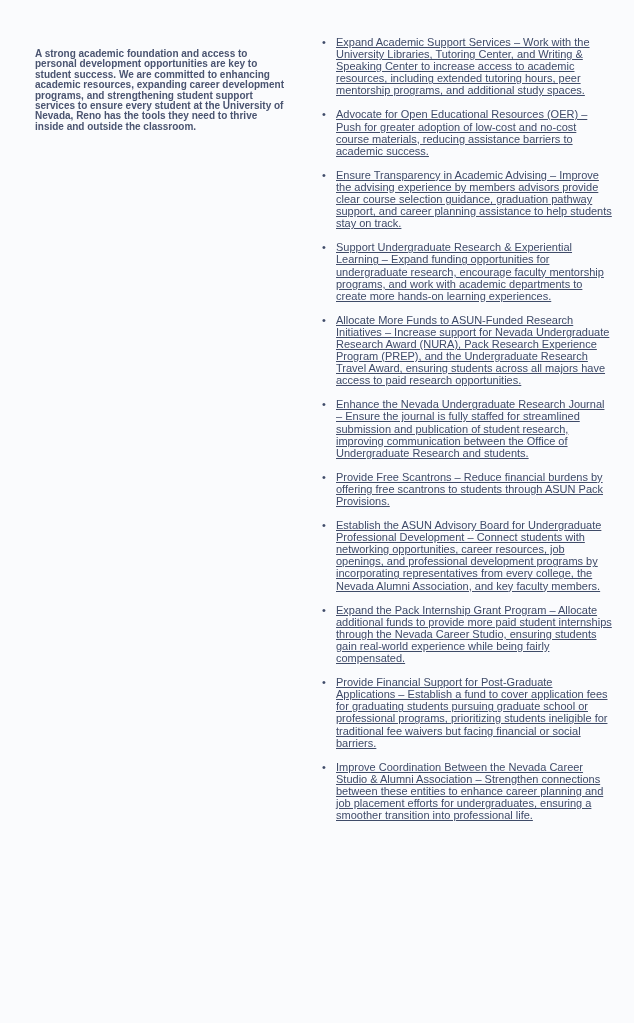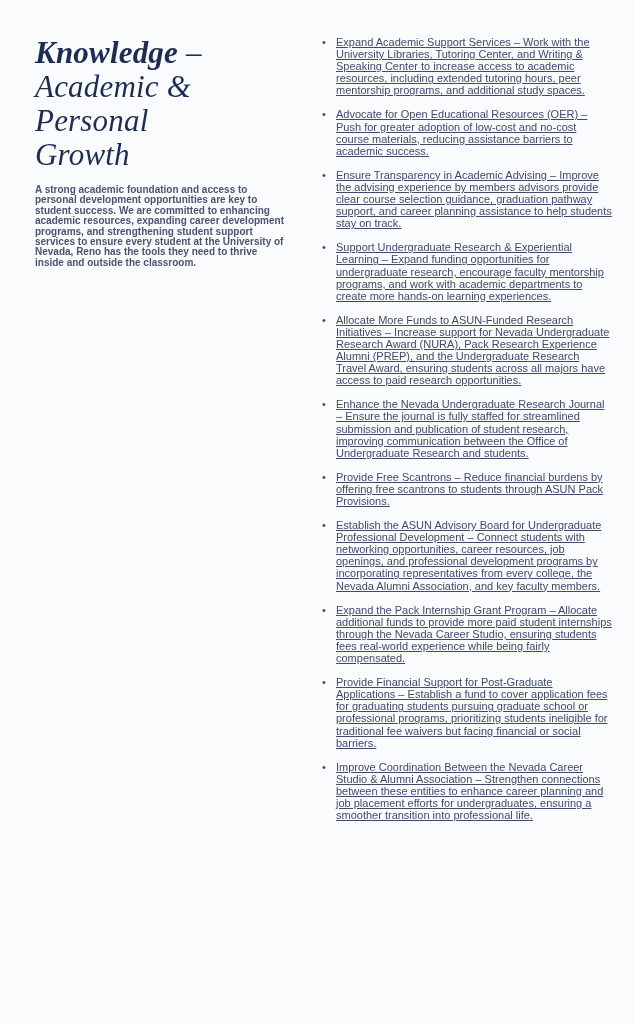--- a/index.html
+++ b/index.html
@@ -70,21 +70,20 @@
     flex: 1 1 auto;
     text-decoration: underline;
   }
 </style>
 </head>
 <body>
 
 <div class="page">
 
   <div class="left-col">
-    <h1 class="page-title"><span class="title-emphasis">Knowledge</span><span> – Academic &amp; Personal Growth</span></h1>
     <p class="intro-paragraph">A strong academic foundation and access to personal development opportunities are key to student success. We are committed to enhancing academic resources, expanding career development programs, and strengthening student support services to ensure every student at the University of Nevada, Reno has the tools they need to thrive inside and outside the classroom.</p>
   </div>
 
   <div class="right-col">
     <ul class="initiatives-list">
         <li>
     <span class="bullet-dot">•</span>
     <span class="bullet-text">Expand Academic Support Services – Work with the University Libraries, Tutoring Center, and Writing &amp; Speaking Center to increase access to academic resources, including extended tutoring hours, peer mentorship programs, and additional study spaces.</span>
   </li>
         <li>
@@ -94,37 +93,37 @@
         <li>
     <span class="bullet-dot">•</span>
     <span class="bullet-text">Ensure Transparency in Academic Advising – Improve the advising experience by members advisors provide clear course selection guidance, graduation pathway support, and career planning assistance to help students stay on track.</span>
   </li>
         <li>
     <span class="bullet-dot">•</span>
     <span class="bullet-text">Support Undergraduate Research &amp; Experiential Learning – Expand funding opportunities for undergraduate research, encourage faculty mentorship programs, and work with academic departments to create more hands-on learning experiences.</span>
   </li>
         <li>
     <span class="bullet-dot">•</span>
-    <span class="bullet-text">Allocate More Funds to ASUN-Funded Research Initiatives – Increase support for Nevada Undergraduate Research Award (NURA), Pack Research Experience Alumni (PREP), and the Undergraduate Research Travel Award, ensuring students across all majors have access to paid research opportunities.</span>
+    <span class="bullet-text">Allocate More Funds to ASUN-Funded Research Initiatives – Increase support for Nevada Undergraduate Research Award (NURA), Pack Research Experience Program (PREP), and the Undergraduate Research Travel Award, ensuring students across all majors have access to paid research opportunities.</span>
   </li>
         <li>
     <span class="bullet-dot">•</span>
     <span class="bullet-text">Enhance the Nevada Undergraduate Research Journal – Ensure the journal is fully staffed for streamlined submission and publication of student research, improving communication between the Office of Undergraduate Research and students.</span>
   </li>
         <li>
     <span class="bullet-dot">•</span>
     <span class="bullet-text">Provide Free Scantrons – Reduce financial burdens by offering free scantrons to students through ASUN Pack Provisions.</span>
   </li>
         <li>
     <span class="bullet-dot">•</span>
     <span class="bullet-text">Establish the ASUN Advisory Board for Undergraduate Professional Development – Connect students with networking opportunities, career resources, job openings, and professional development programs by incorporating representatives from every college, the Nevada Alumni Association, and key faculty members.</span>
   </li>
         <li>
     <span class="bullet-dot">•</span>
-    <span class="bullet-text">Expand the Pack Internship Grant Program – Allocate additional funds to provide more paid student internships through the Nevada Career Studio, ensuring students fees real-world experience while being fairly compensated.</span>
+    <span class="bullet-text">Expand the Pack Internship Grant Program – Allocate additional funds to provide more paid student internships through the Nevada Career Studio, ensuring students gain real-world experience while being fairly compensated.</span>
   </li>
         <li>
     <span class="bullet-dot">•</span>
     <span class="bullet-text">Provide Financial Support for Post-Graduate Applications – Establish a fund to cover application fees for graduating students pursuing graduate school or professional programs, prioritizing students ineligible for traditional fee waivers but facing financial or social barriers.</span>
   </li>
         <li>
     <span class="bullet-dot">•</span>
     <span class="bullet-text">Improve Coordination Between the Nevada Career Studio &amp; Alumni Association – Strengthen connections between these entities to enhance career planning and job placement efforts for undergraduates, ensuring a smoother transition into professional life.</span>
   </li>
       </ul>

